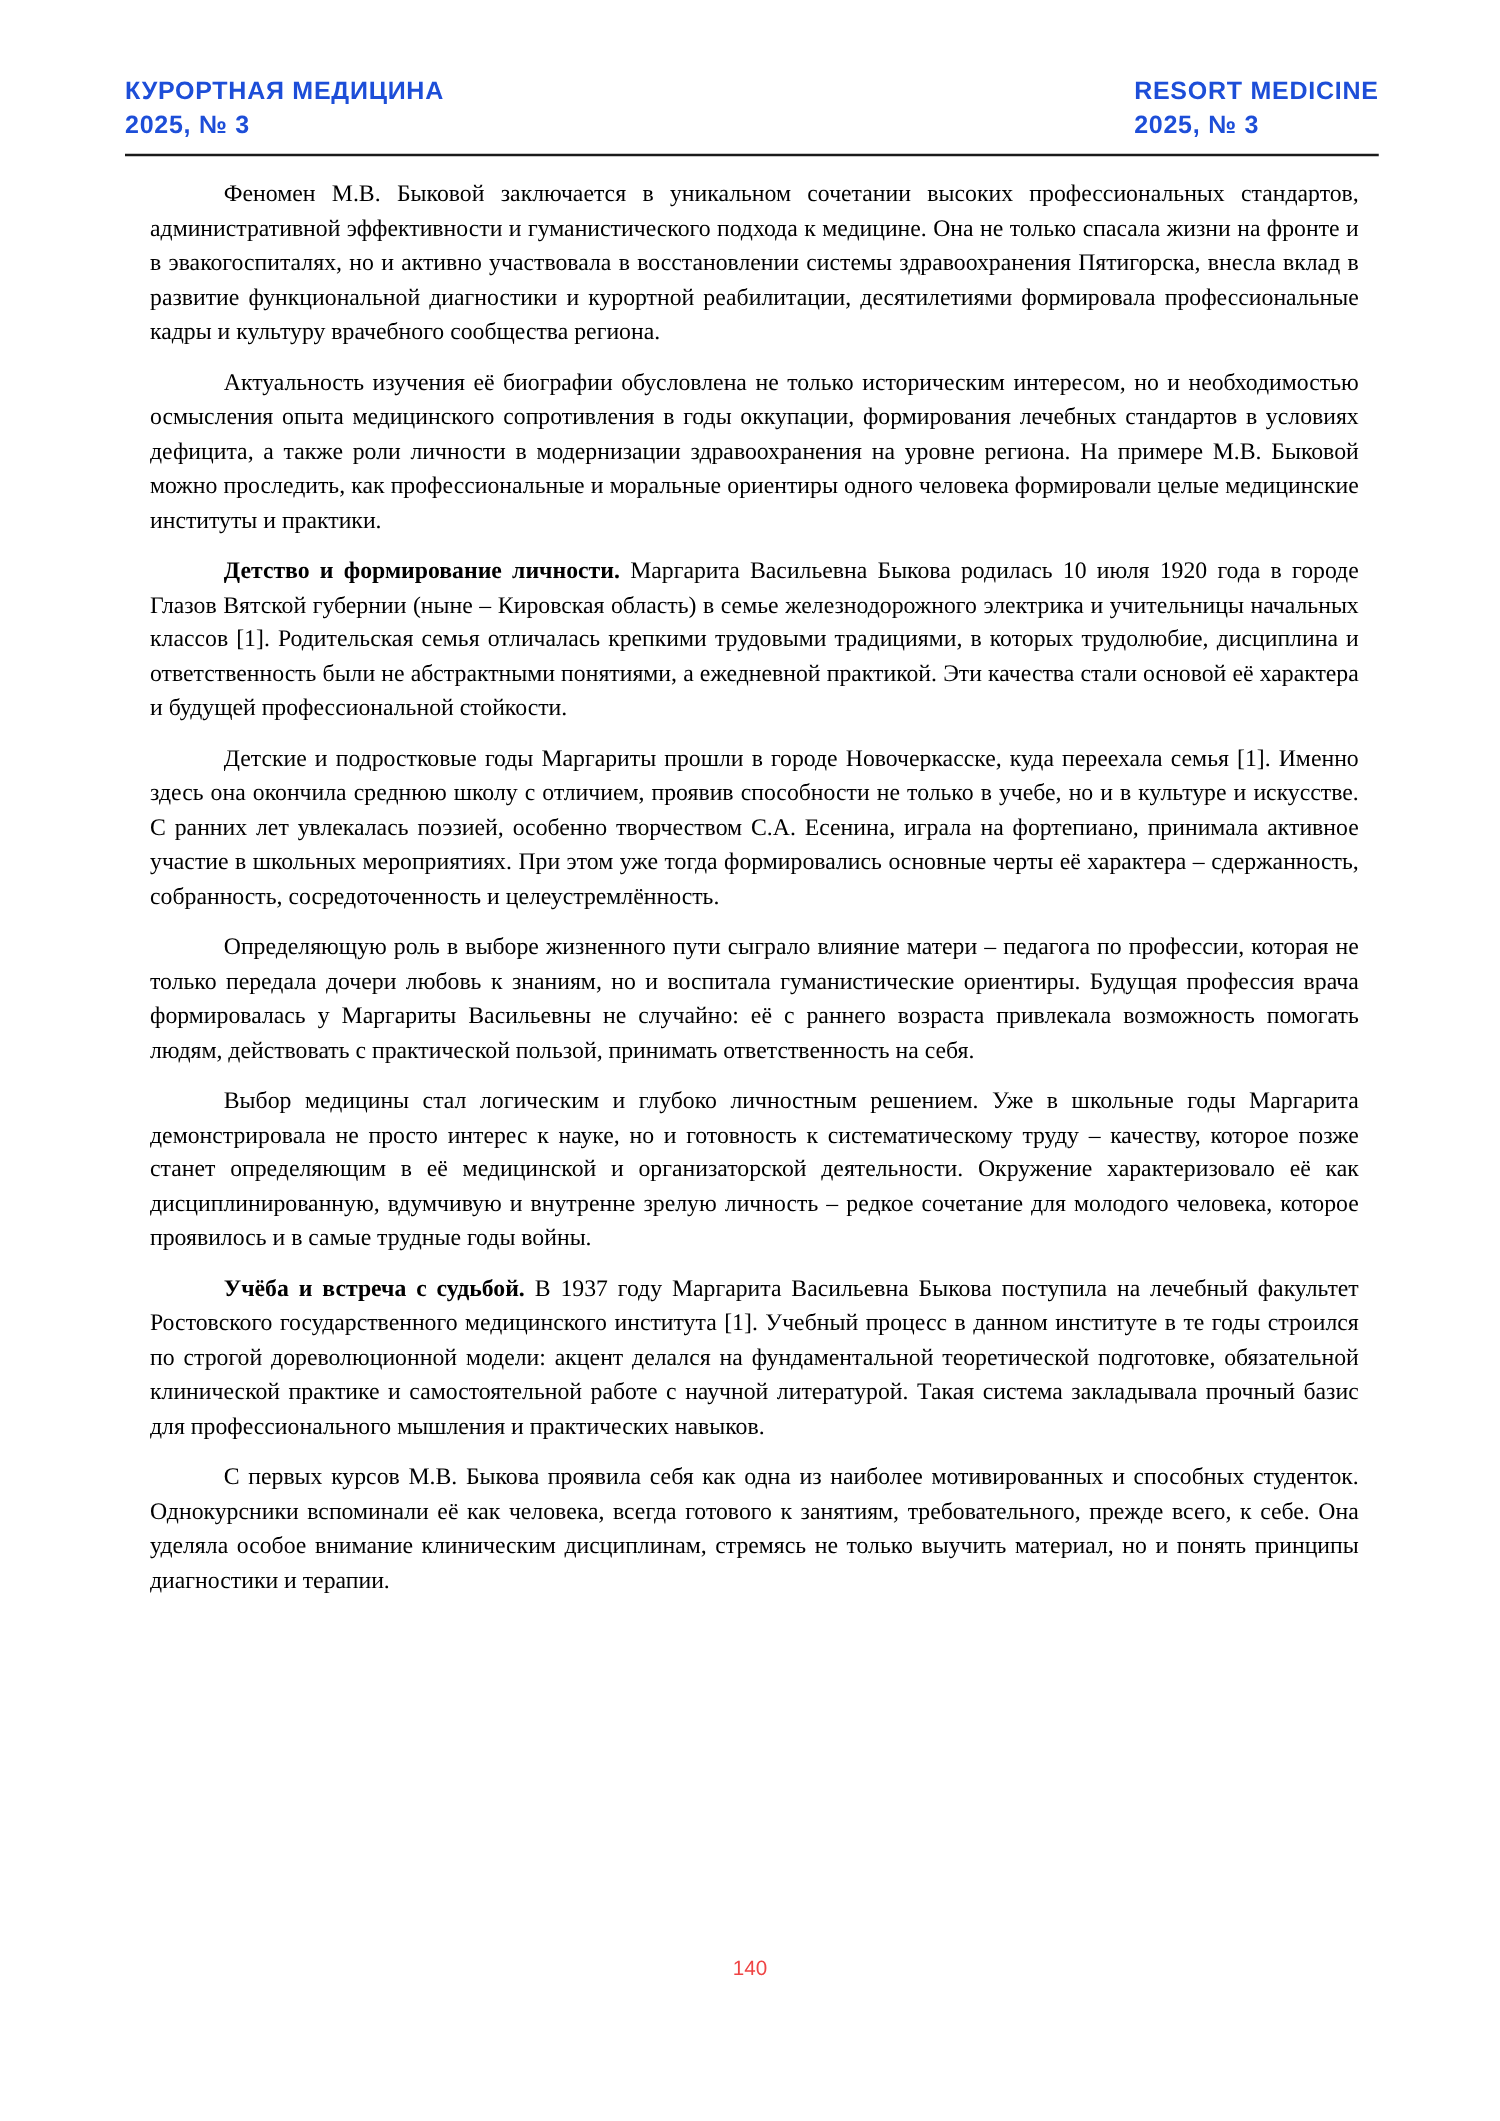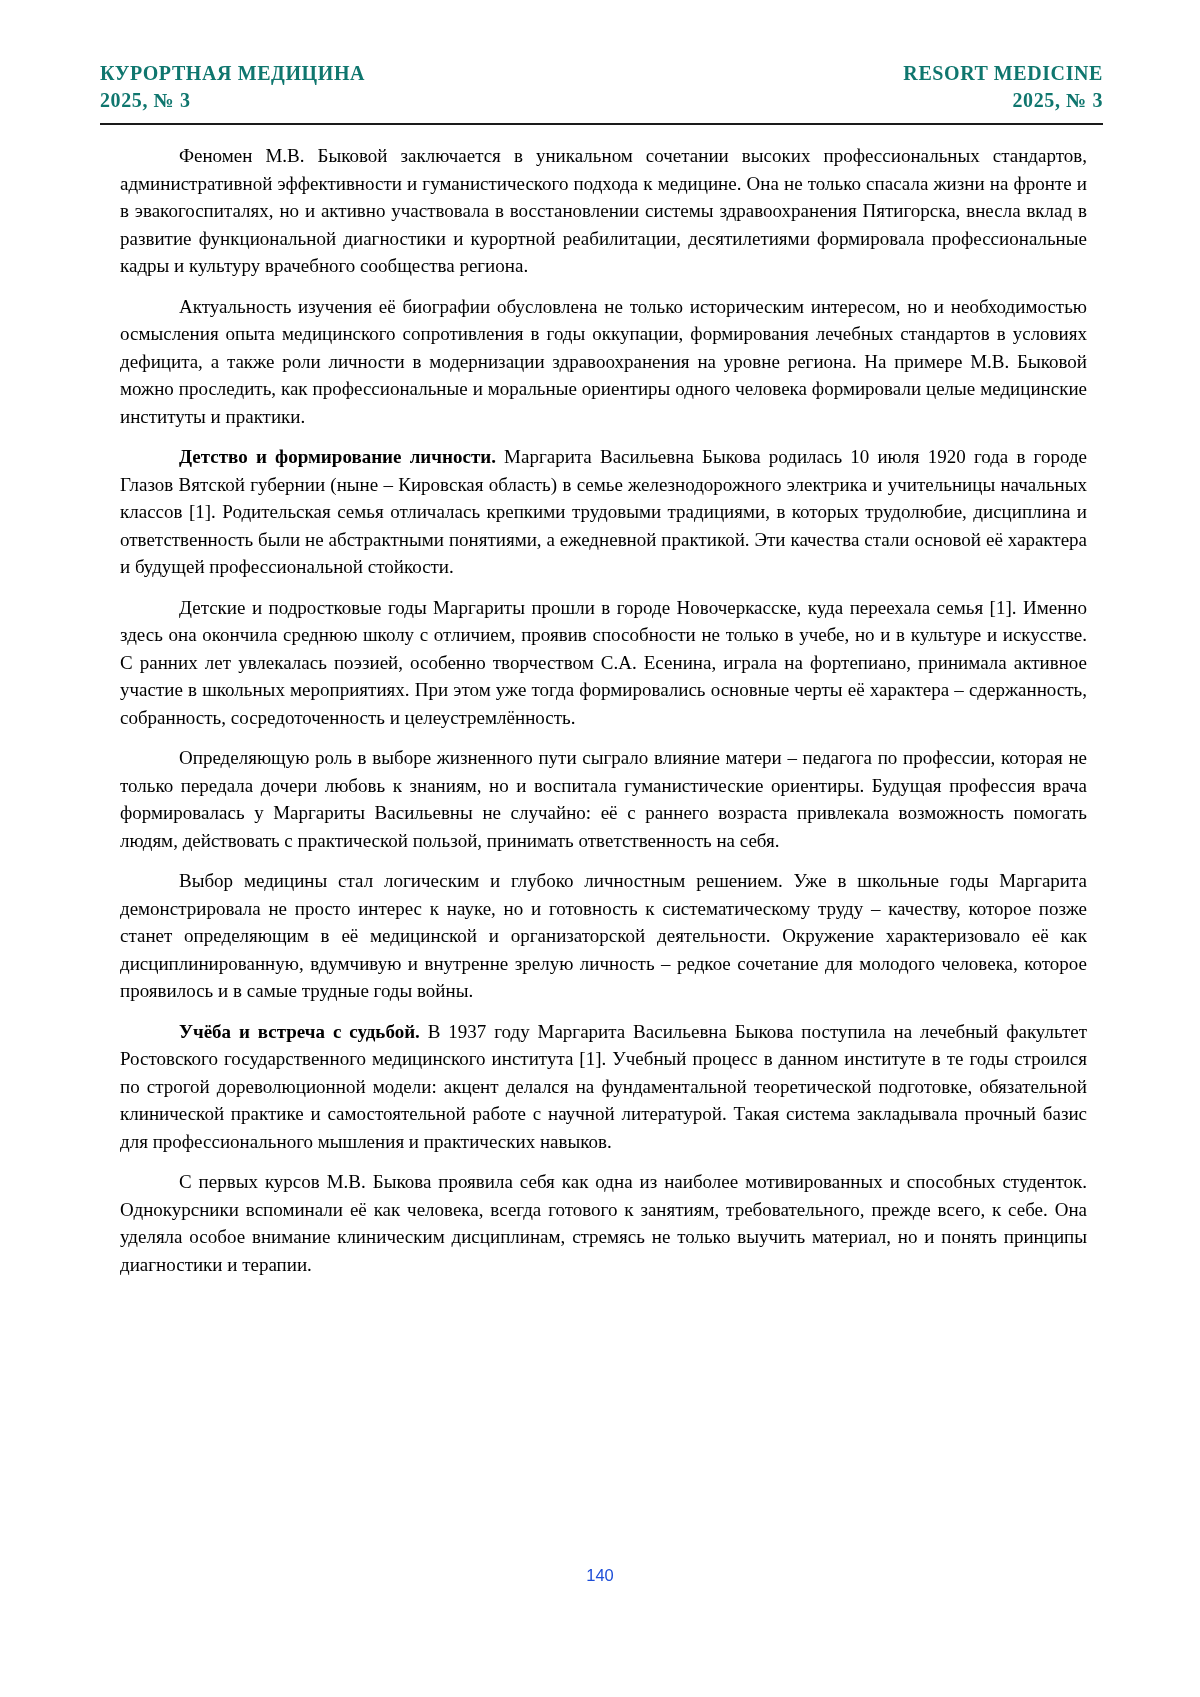--- a/index.html
+++ b/index.html
@@ -18,49 +18,49 @@
   }
   .header {
     display: flex;
     justify-content: space-between;
     align-items: flex-start;
     margin: 60px 97px 0 100px;
     padding-bottom: 9px;
     border-bottom: 2.5px solid #1a1a1a;
   }
   .hcol {
-    font-family: Liberation Serif, serif;
+    font-family: Liberation Sans, sans-serif;
     font-weight: bold;
-    color: #0f766e;
+    color: #1d4ed8;
     font-size: 20px;
     line-height: 27px;
     letter-spacing: 0.6px;
   }
-  .hcol.right { text-align: right; }
+  .hcol.right { text-align: left; }
   .body-text {
     margin: 17px 100px 0 107px;
     width: 993px;
     text-align: justify;
     font-size: 19px;
     line-height: 27.5px;
   }
   .body-text p.para {
     margin: 13px;
     text-indent: 59px;
   }
   .body-text b.lead { font-weight: bold; }
   .footer {
     position: absolute;
     left: 0;
     right: 0;
     top: 1566px;
     text-align: center;
     font-family: "Liberation Sans", sans-serif;
     font-size: 16.5px;
-    color: #1d4ed8;
+    color: #ef4444;
   }
 </style>
 </head>
 <body>
 
 <div class="page">
 
   <header class="header">
     <div class="hcol left">
       <div>КУРОРТНАЯ МЕДИЦИНА</div>

